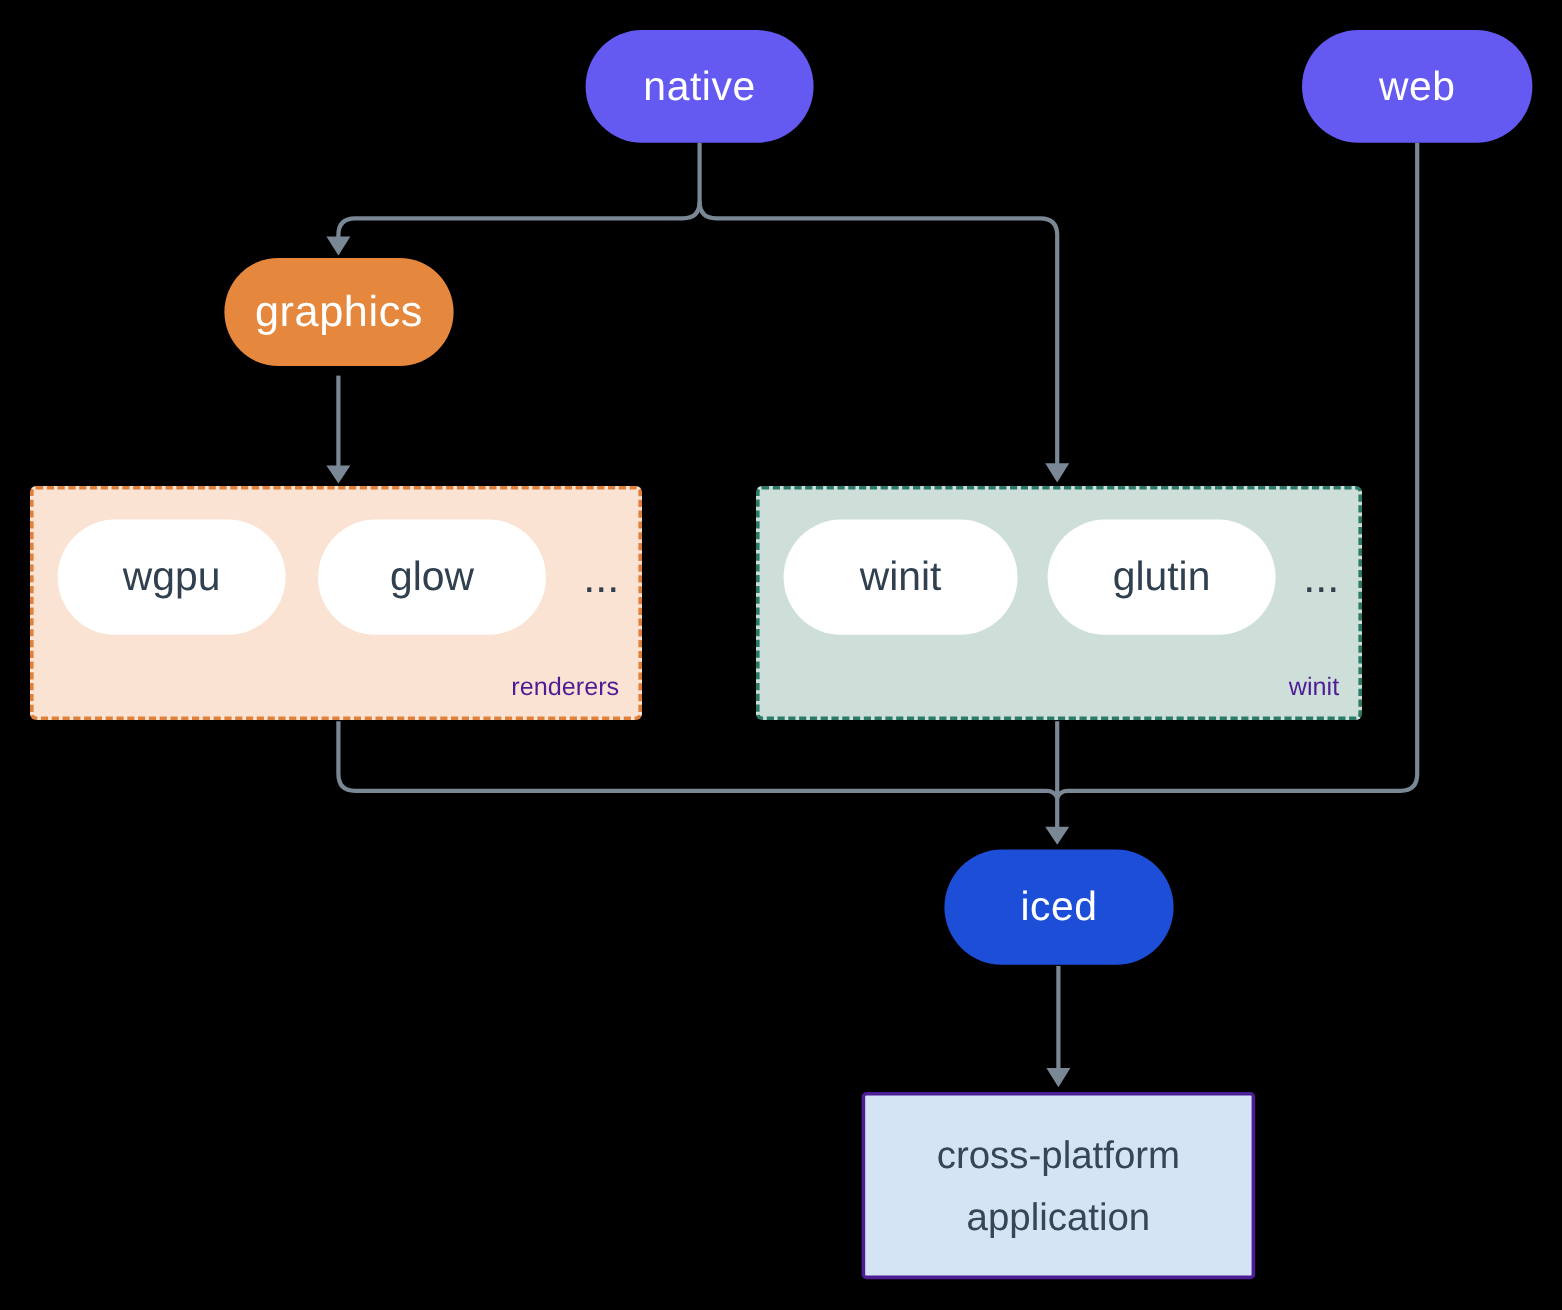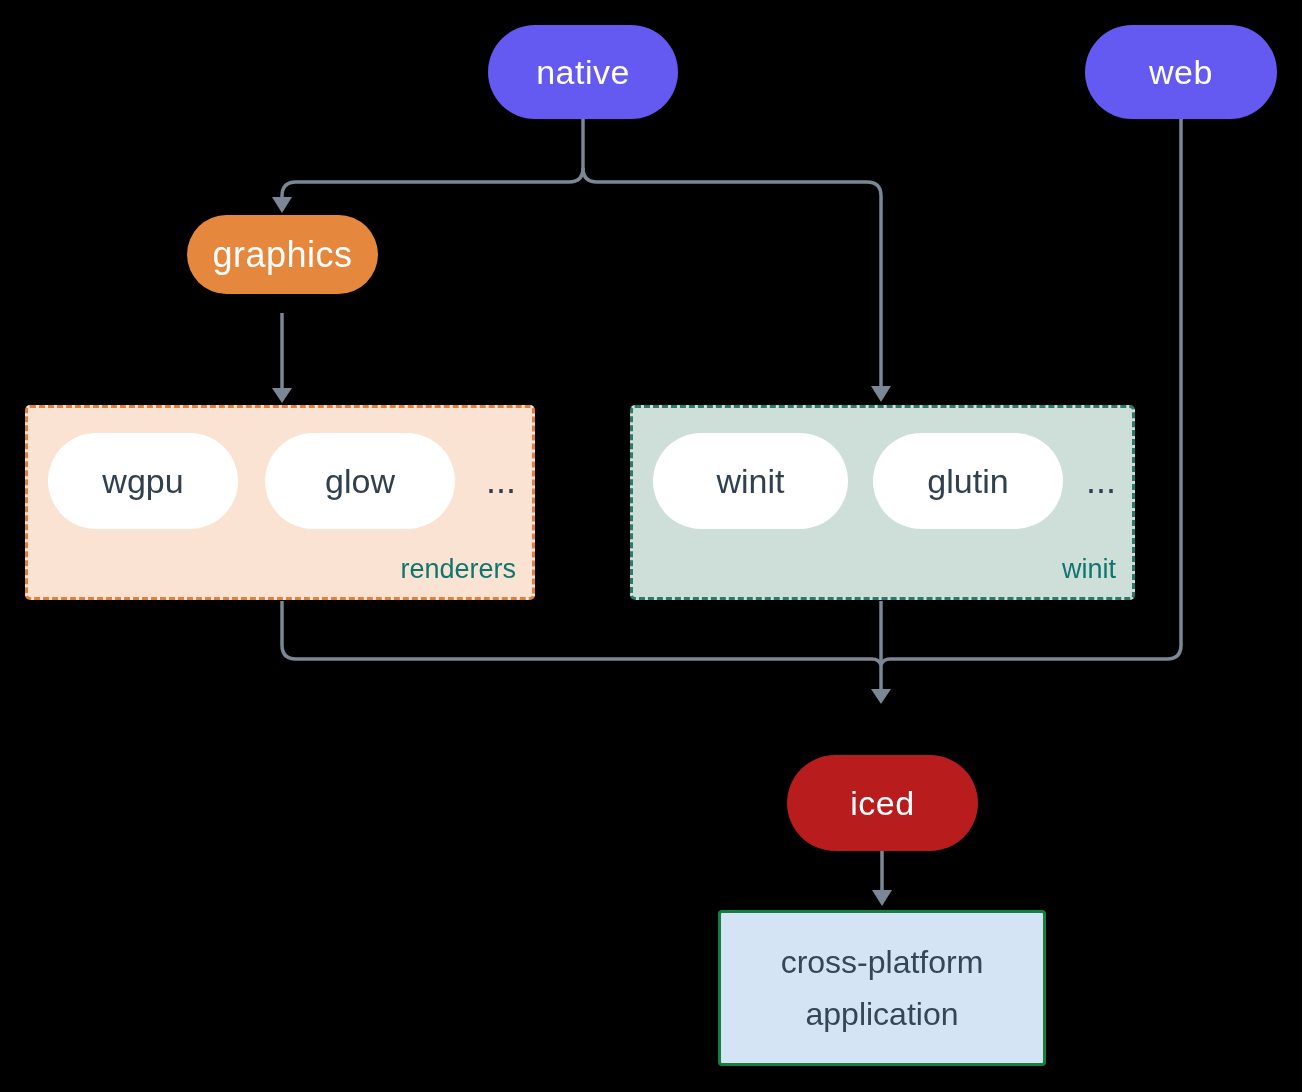--- a/index.html
+++ b/index.html
@@ -16,21 +16,21 @@
   .node { position: absolute; z-index: 2; display: flex; align-items: center; justify-content: center; box-sizing: border-box; }
 
   .pill {
     border-radius: 999px;
     color: #ffffff;
     font-size: 34px;
     letter-spacing: 0.5px;
   }
   .pill-native, .pill-web { background: #6459F0; }
   .pill-graphics { background: #E5873D; }
-  .pill-iced { background: #b91c1c; margin-top: 47px; }
+  .pill-iced { background: #1d4ed8; }
 
   .group-box {
     position: absolute; z-index: 2;
     box-sizing: border-box;
     border-radius: 5px;
   }
   .group-renderers { background: #FAE3D2; border: 3px dashed #E0803A; }
   .group-shells   { background: #CEDFD9; border: 3px dashed #2B7A6A; }
 
   .inner-pill {
@@ -43,29 +43,29 @@
   }
   .dots {
     position: absolute;
     color: #31404F;
     font-size: 36px;
     display: flex; align-items: center; justify-content: center;
   }
   .group-label {
     position: absolute;
     right: 16px; bottom: 12px;
-    color: #0f766e;
-    font-size: 27px;
+    color: #4c1d95;
+    font-size: 21px;
   }
 
   .app-box {
     position: absolute; z-index: 2;
     box-sizing: border-box;
     background: #D4E4F5;
-    border: 3px solid #15803d;
+    border: 3px solid #4c1d95;
     border-radius: 4px;
     display: flex; flex-direction: column;
     align-items: center; justify-content: center;
     color: #354656;
     font-size: 32px;
     line-height: 52px;
     text-align: center;
   }
 </style>
 </head>
@@ -100,21 +100,21 @@
   </svg>
 
   <div class="node pill pill-native" style="left:488px; top:25px; width:190px; height:94px;">
     <span>native</span>
   </div>
 
   <div class="node pill pill-web" style="left:1085px; top:25px; width:192px; height:94px;justify-content:center;">
     <span>web</span>
   </div>
 
-  <div class="node pill pill-graphics" style="left:187px; top:215px; width:191px; height:79px; font-size:36px;">
+  <div class="node pill pill-graphics" style="left:187px; top:215px; width:191px; height:90px; font-size:36px;">
     <span>graphics</span>
   </div>
 
   <div class="group-box group-renderers" style="left:25px; top:405px; width:510px; height:195px;">
     <div class="inner-pill" style="left:237px; top:25px; width:190px; height:96px;">
       <span>glow</span>
     </div>
     <div class="inner-pill" style="left:20px; top:25px; width:190px; height:96px;">
       <span>wgpu</span>
     </div>

